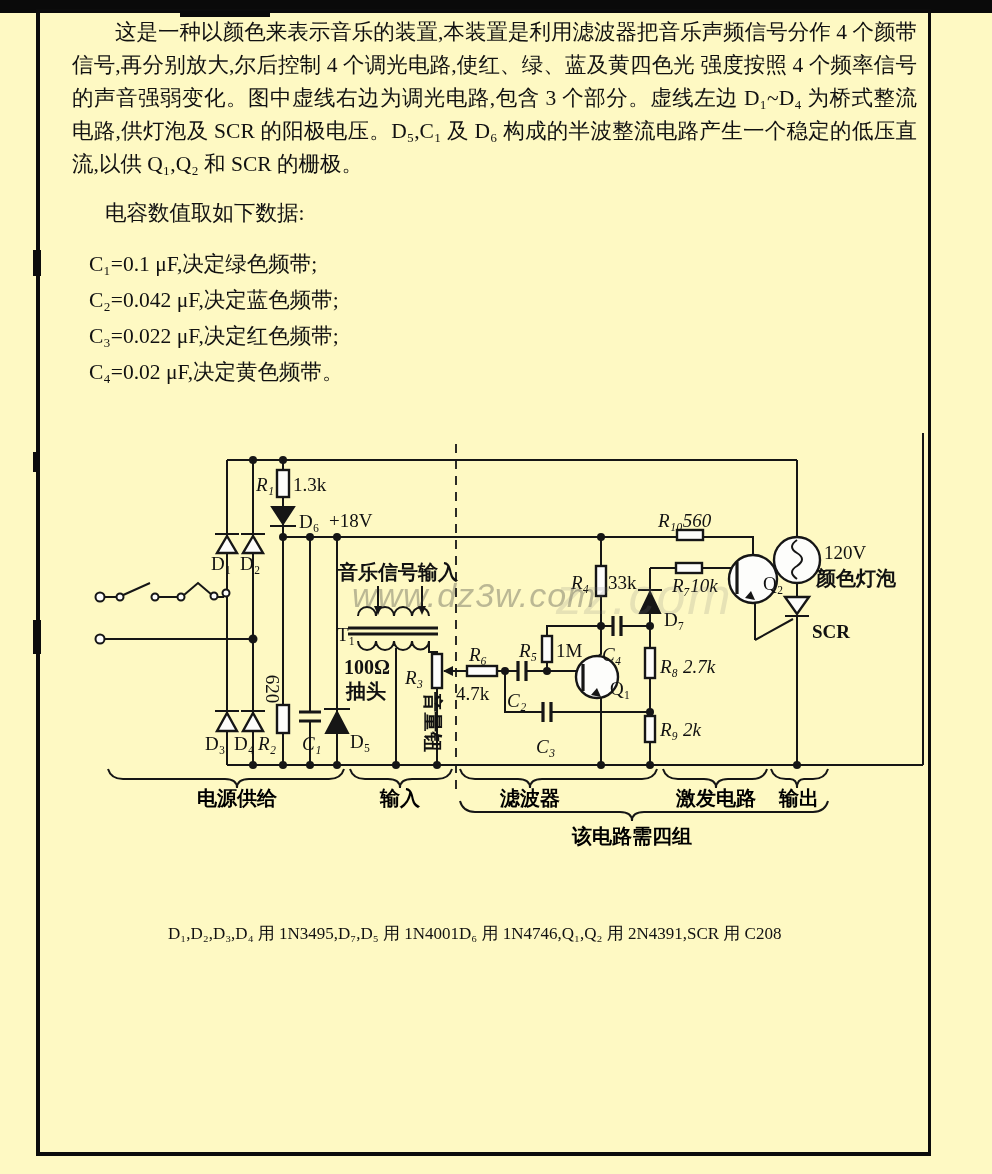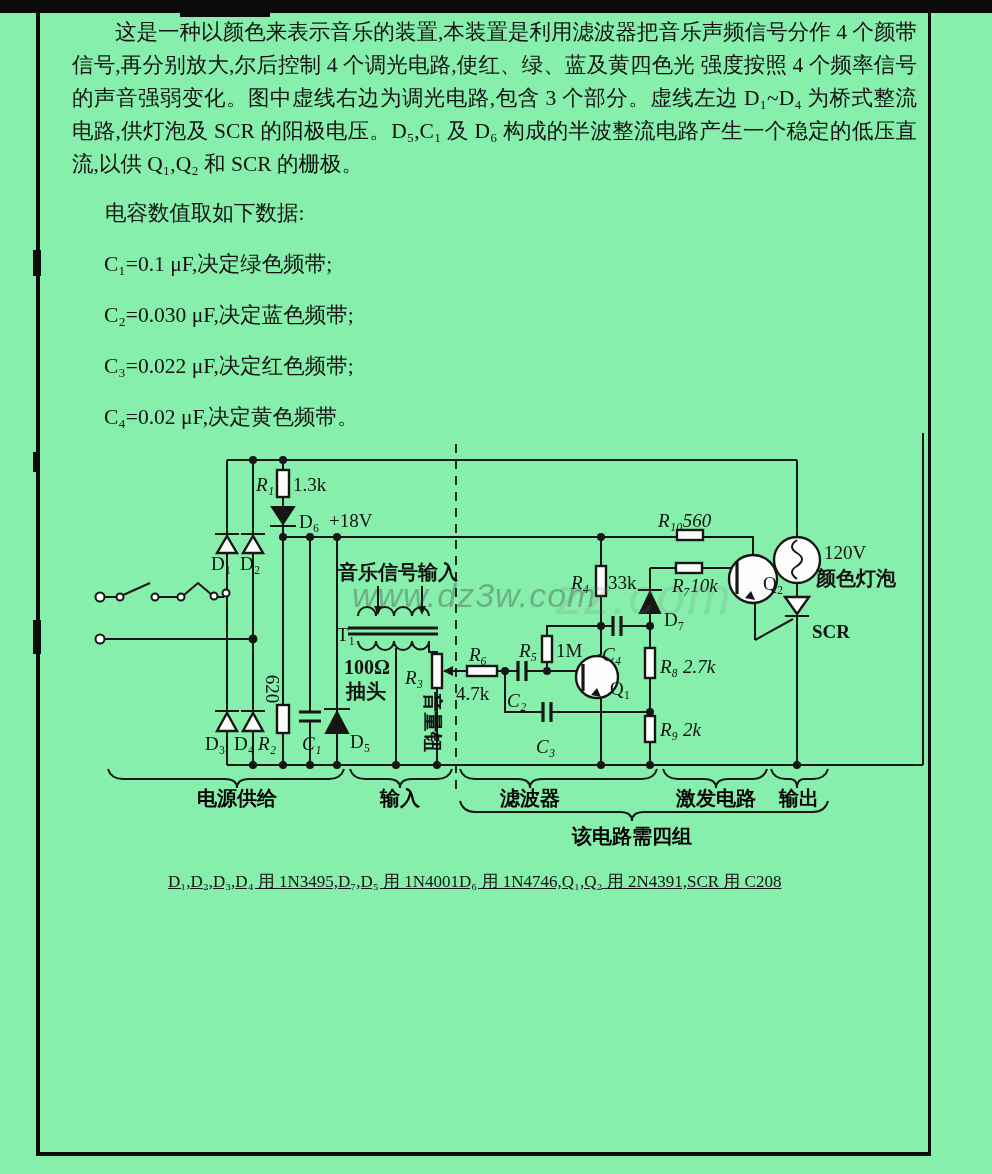--- a/index.html
+++ b/index.html
@@ -1,64 +1,64 @@
 <!DOCTYPE html>
 <html><head>
 <meta charset="utf-8">
 <style>
   html,body{margin:0;padding:0;background:#e8e8e6;}
-  .page{position:relative;width:992px;height:1174px;background:#86efac;overflow:hidden;
+  .page{position:relative;width:992px;height:1174px;background:#fef9c3;overflow:hidden;
         font-family:"Liberation Serif","DejaVu Serif",serif;color:#111;}
   .top-band{position:absolute;left:0;top:0;width:992px;height:13px;background:#0a0a0a;}
   .top-band:after{content:"";position:absolute;left:180px;top:13px;width:90px;height:4px;background:#0a0a0a;}
   .frame{position:absolute;left:36px;top:9px;width:888px;height:1141px;
          border-left:4px solid #0c0c0c;border-right:3px solid #0c0c0c;
          border-bottom:4px solid #0c0c0c;border-top:2px solid #0c0c0c;}
   .edge-blob{position:absolute;background:#0c0c0c;}
   .textblock{position:absolute;left:72px;top:16px;width:845px;
              font-size:21.5px;line-height:33px;text-align:justify;}
   .para{margin:0;text-indent:2em;}
   .cap-head{margin:16px;padding-left:17px;}
-  .cap-line{margin:15px;padding-left:17px;line-height:36px;}
+  .cap-line{margin:0;padding-left:17px;line-height:36px;}
   .schematic{position:absolute;left:50px;top:430px;width:890px;height:470px;}
   .wire{stroke:#161616;stroke-width:2;fill:none;}
   .wire3{stroke:#161616;stroke-width:3.2;fill:none;}
   .dash{stroke:#161616;stroke-width:1.8;fill:none;stroke-dasharray:9 7;}
   .comp{stroke:#161616;stroke-width:2.4;fill:#fdfdfb;}
   .dfill{stroke:#161616;stroke-width:2;fill:#161616;}
   .dot{fill:#161616;stroke:none;}
   .term{stroke:#161616;stroke-width:2;fill:#fdfdfb;}
   .clbl{font-family:"Liberation Serif","DejaVu Serif",serif;font-size:19px;fill:#111;}
   .ital{font-style:italic;}
   .chin{font-weight:bold;font-size:20px;}
   .seclbl{font-weight:bold;font-size:20px;text-anchor:middle;}
   .brace{stroke:#161616;stroke-width:2;fill:none;}
   .watermark{position:absolute;left:352px;top:576px;font-style:italic;
              font-size:34px;color:rgba(60,60,60,0.34);letter-spacing:1px;
              font-family:"Liberation Sans","DejaVu Sans",sans-serif;}
   .watermark-ghost{position:absolute;left:556px;top:566px;font-style:italic;
              font-size:52px;color:rgba(120,120,120,0.18);letter-spacing:2px;
              font-family:"Liberation Sans","DejaVu Sans",sans-serif;}
-  .note{position:absolute;left:168px;top:871px;width:660px;font-size:17px;line-height:22px;text-decoration:underline;}
+  .note{position:absolute;left:168px;top:923px;width:660px;font-size:17px;line-height:22px;}
 </style>
 </head>
 <body>
 
 <div class="page">
   <div class="top-band"></div>
   <div class="frame"></div>
   <div class="edge-blob" style="left:33px;top:250px;width:8px;height:26px;"></div>
   <div class="edge-blob" style="left:33px;top:452px;width:7px;height:20px;"></div>
   <div class="edge-blob" style="left:33px;top:620px;width:8px;height:34px;"></div>
 
   <div class="textblock">
     <p class="para">这是一种以颜色来表示音乐的装置,本装置是利用滤波器把音乐声频信号分作 4 个颜带信号,再分别放大,尔后控制 4 个调光电路,使红、绿、蓝及黄四色光 强度按照 4 个频率信号的声音强弱变化。图中虚线右边为调光电路,包含 3 个部分。虚线左边 D₁~D₄ 为桥式整流电路,供灯泡及 SCR 的阳极电压。D₅,C₁ 及 D₆ 构成的半波整流电路产生一个稳定的低压直流,以供 Q₁,Q₂ 和 SCR 的栅极。</p>
     <p class="cap-head">电容数值取如下数据:</p>
     <div class="cap-line">C₁=0.1 μF,决定绿色频带;</div>
-    <div class="cap-line">C₂=0.030 μF,决定蓝色频带;</div>
+    <div class="cap-line">C₂=0.042 μF,决定蓝色频带;</div>
     <div class="cap-line">C₃=0.022 μF,决定红色频带;</div>
     <div class="cap-line">C₄=0.02 μF,决定黄色频带。</div>
   </div>
 
   <svg class="schematic" viewBox="50 430 890 470">
 
     <g>
       <path class="wire" d="M227,460 H797"></path>
       <path class="wire" d="M797,460 V537"></path>
       <path class="wire" d="M227,460 V765"></path>

